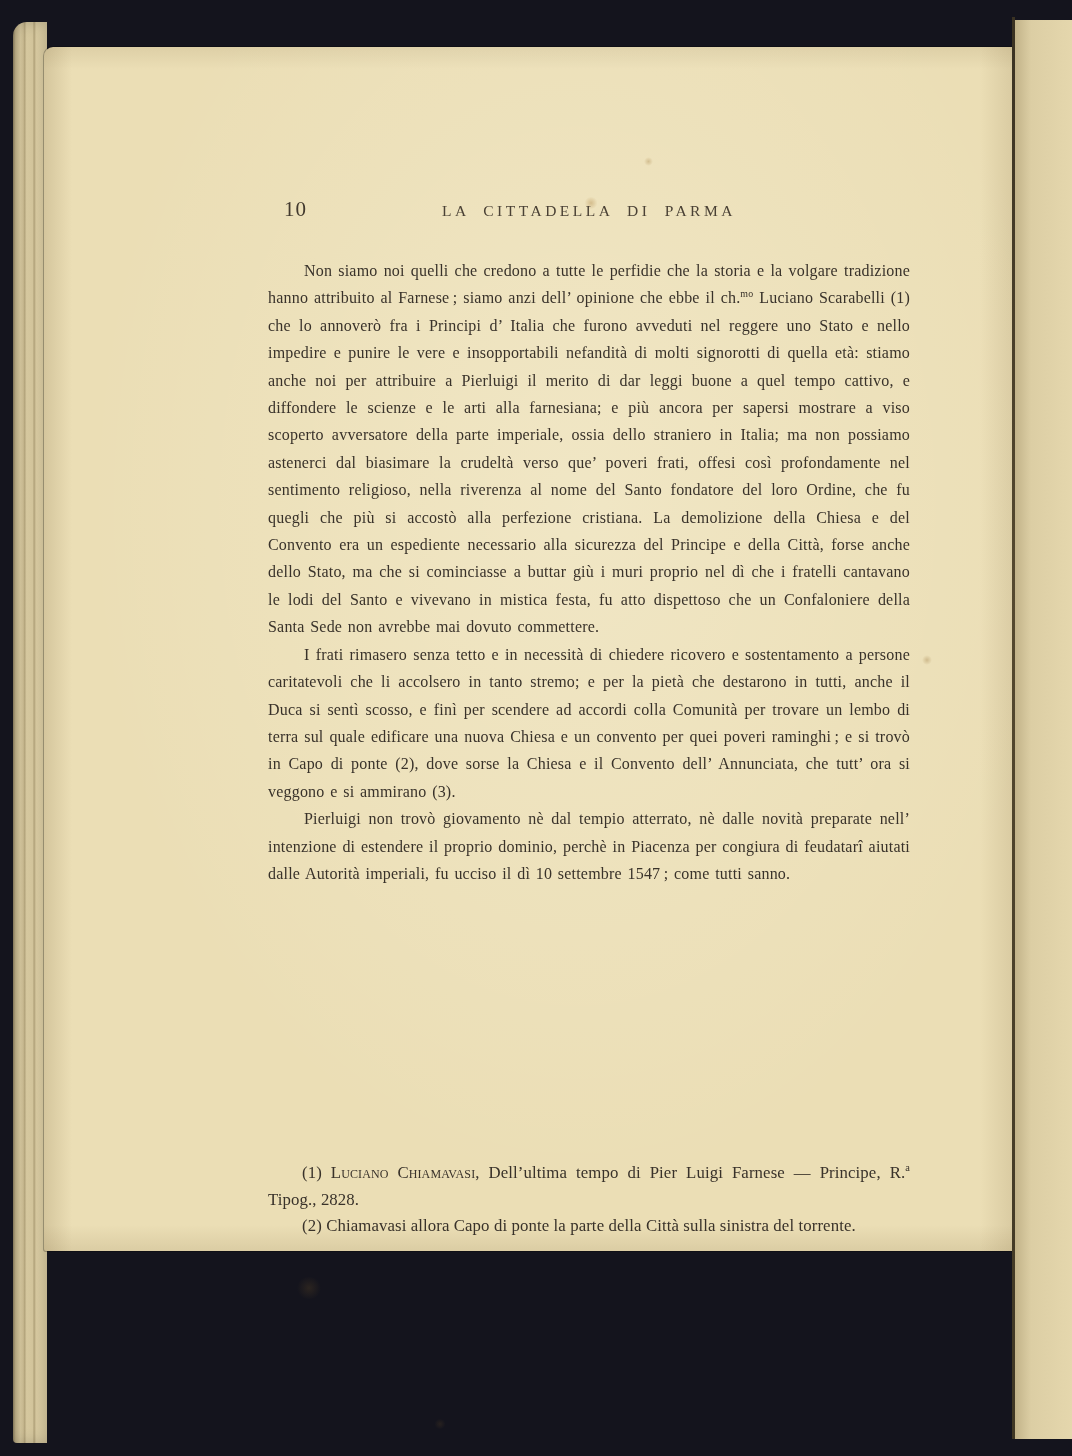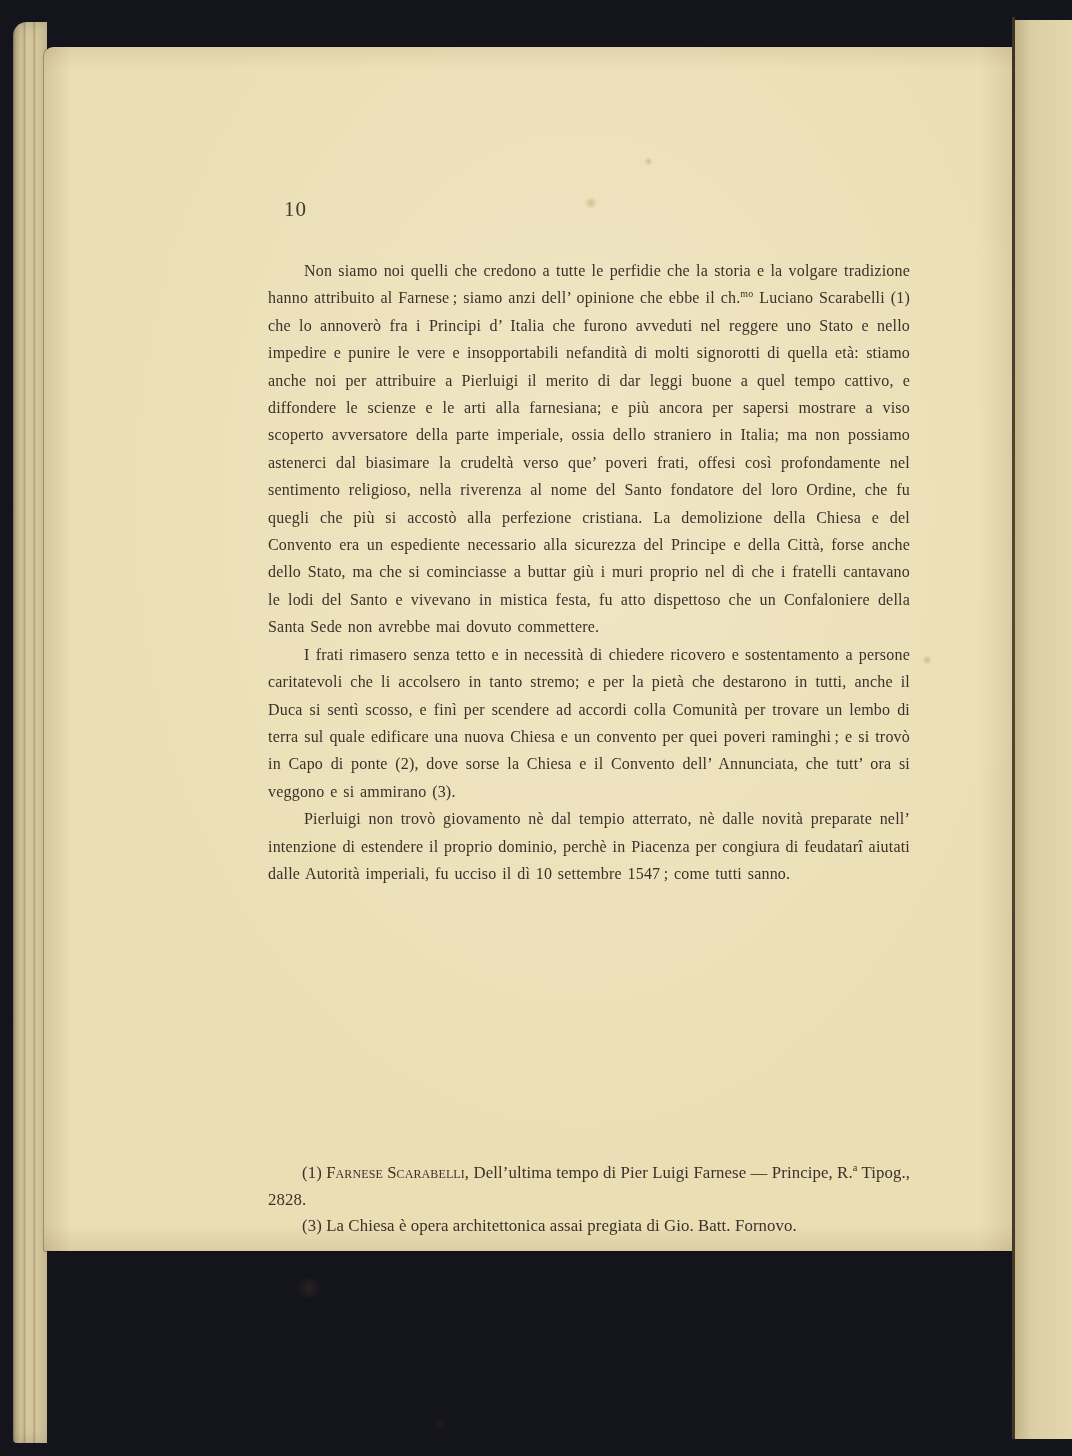--- a/index.html
+++ b/index.html
@@ -105,31 +105,32 @@
   <div class="page">
     <div class="stain s1"></div>
     <div class="stain s2"></div>
     <div class="stain s3"></div>
     <div class="stain s4"></div>
     <div class="stain s5"></div>
 
     <div class="content">
       <header class="running-head">
         <span class="page-num">10</span>
+        <span class="head-title">LA CITTADELLA DI PARMA</span>
       </header>
 
       <main class="body-text" id="paragraphs">
           <p class="para"><span>Non siamo noi quelli che credono a tutte le perfidie che la storia e la volgare tradizione hanno attribuito al Farnese ; siamo anzi dell’ opinione che ebbe il ch.</span><sup class="sup">mo</sup><span> Luciano Scarabelli (1) che lo annoverò fra i Principi d’ Italia che furono avveduti nel reggere uno Stato e nello impedire e punire le vere e insopportabili nefandità di molti signorotti di quella età: stiamo anche noi per attribuire a Pierluigi il merito di dar leggi buone a quel tempo cattivo, e diffondere le scienze e le arti alla farnesiana; e più ancora per sapersi mostrare a viso scoperto avversatore della parte imperiale, ossia dello straniero in Italia; ma non possiamo astenerci dal biasimare la crudeltà verso que’ poveri frati, offesi così profondamente nel sentimento religioso, nella riverenza al nome del Santo fondatore del loro Ordine, che fu quegli che più si accostò alla perfezione cristiana. La demolizione della Chiesa e del Convento era un espediente necessario alla sicurezza del Principe e della Città, forse anche dello Stato, ma che si cominciasse a buttar giù i muri proprio nel dì che i fratelli cantavano le lodi del Santo e vivevano in mistica festa, fu atto dispettoso che un Confaloniere della Santa Sede non avrebbe mai dovuto commettere.</span></p>
           <p class="para"><span>I frati rimasero senza tetto e in necessità di chiedere ricovero e sostentamento a persone caritatevoli che li accolsero in tanto stremo; e per la pietà che destarono in tutti, anche il Duca si sentì scosso, e finì per scendere ad accordi colla Comunità per trovare un lembo di terra sul quale edificare una nuova Chiesa e un convento per quei poveri raminghi ; e si trovò in </span><span class="it">Capo di ponte</span><span> (2), dove sorse la Chiesa e il Convento dell’ Annunciata, che tutt’ ora si veggono e si ammirano (3).</span></p>
           <p class="para"><span>Pierluigi non trovò giovamento nè dal tempio atterrato, nè dalle novità preparate nell’ intenzione di estendere il proprio dominio, perchè in Piacenza per congiura di feudatarî aiutati dalle Autorità imperiali, fu ucciso il dì 10 settembre 1547 ; come tutti sanno.</span></p>
         </main>
 
       <section class="footnotes" id="footnotes">
-          <p class="footnote"><span>(1) </span><span class="sc">Farnese Scarabelli</span><span>, </span><span class="it">Dell’ultima tempo di Pier Luigi Farnese</span><span> — Principe, R.</span><sup class="sup">a</sup><span> Tipog., 2828.</span></p>
-          <p class="footnote"><span>(3) La Chiesa è opera architettonica assai pregiata di Gio. Batt. Fornovo.</span></p>
+          <p class="footnote"><span>(1) </span><span class="sc">Luciano Chiamavasi</span><span>, </span><span class="it">Dell’ultima tempo di Pier Luigi Farnese</span><span> — Principe, R.</span><sup class="sup">a</sup><span> Tipog., 2828.</span></p>
+          <p class="footnote"><span>(2) Chiamavasi allora </span><span class="it">Capo di ponte</span><span> la parte della Città sulla sinistra del torrente.</span></p>
         </section>
     </div>
   </div>
 
   <div class="gutter-line"></div>
   <div class="next-page"></div>
 
 </div>
 
 </body></html>

